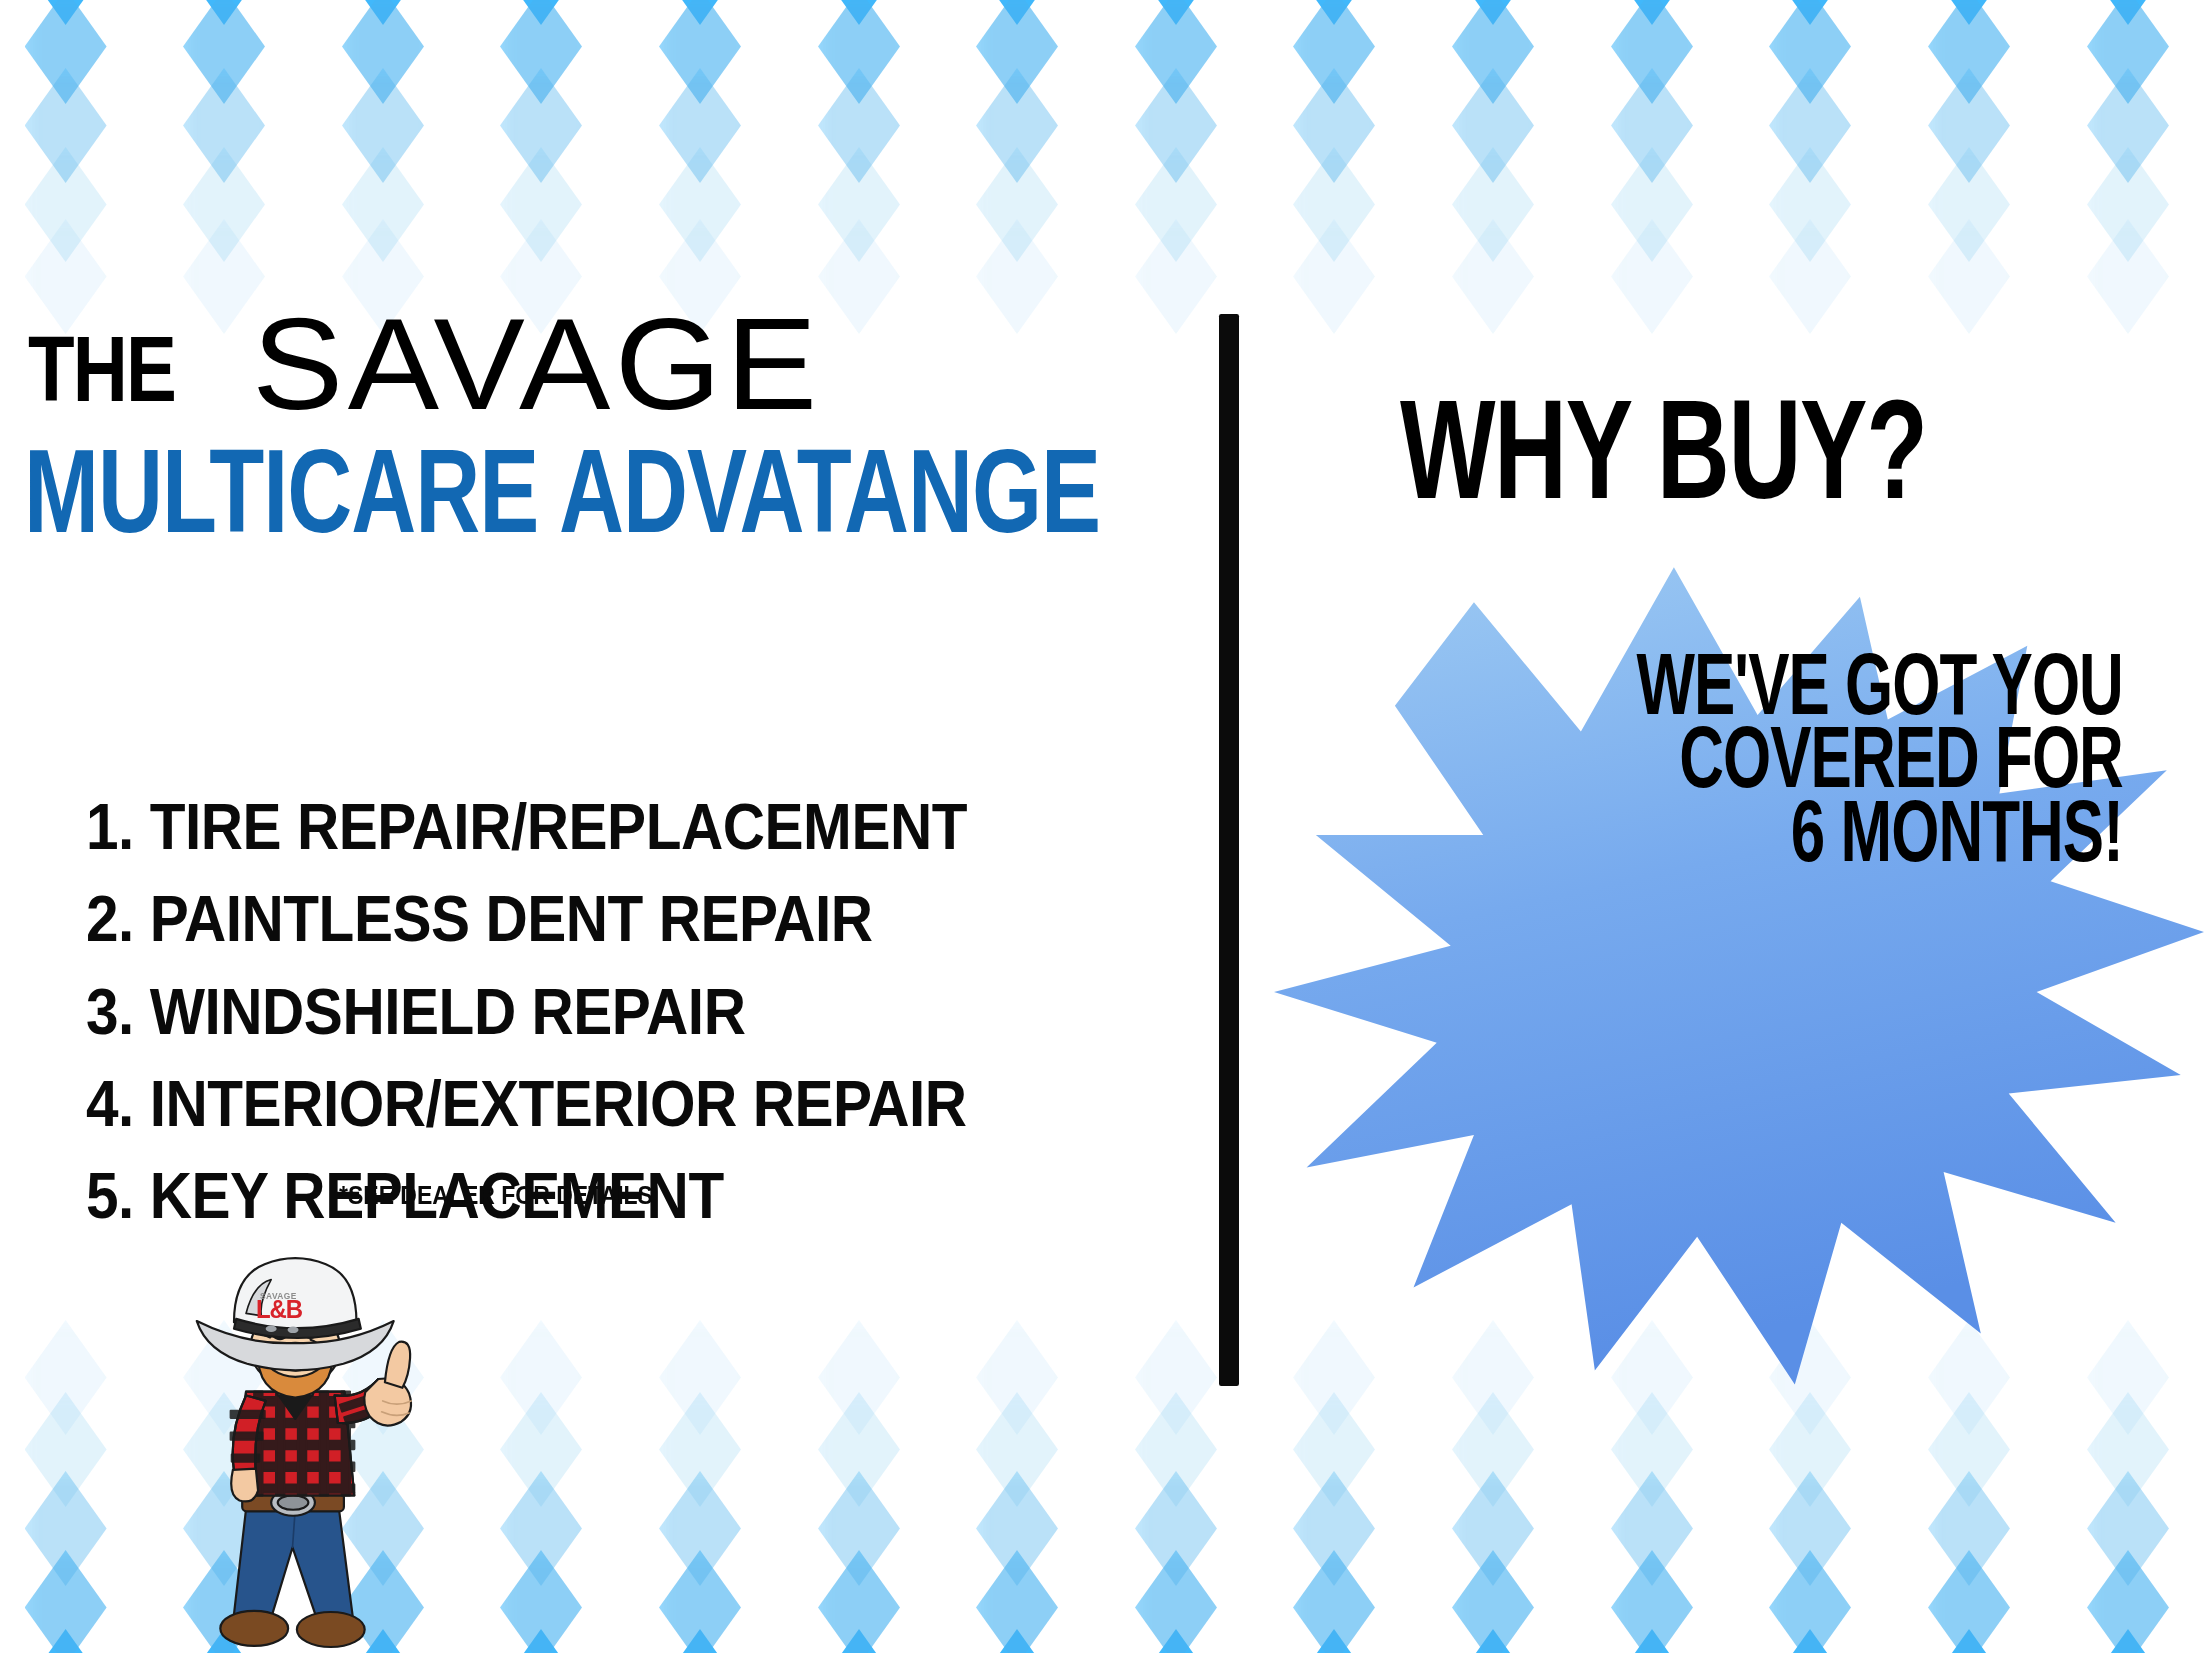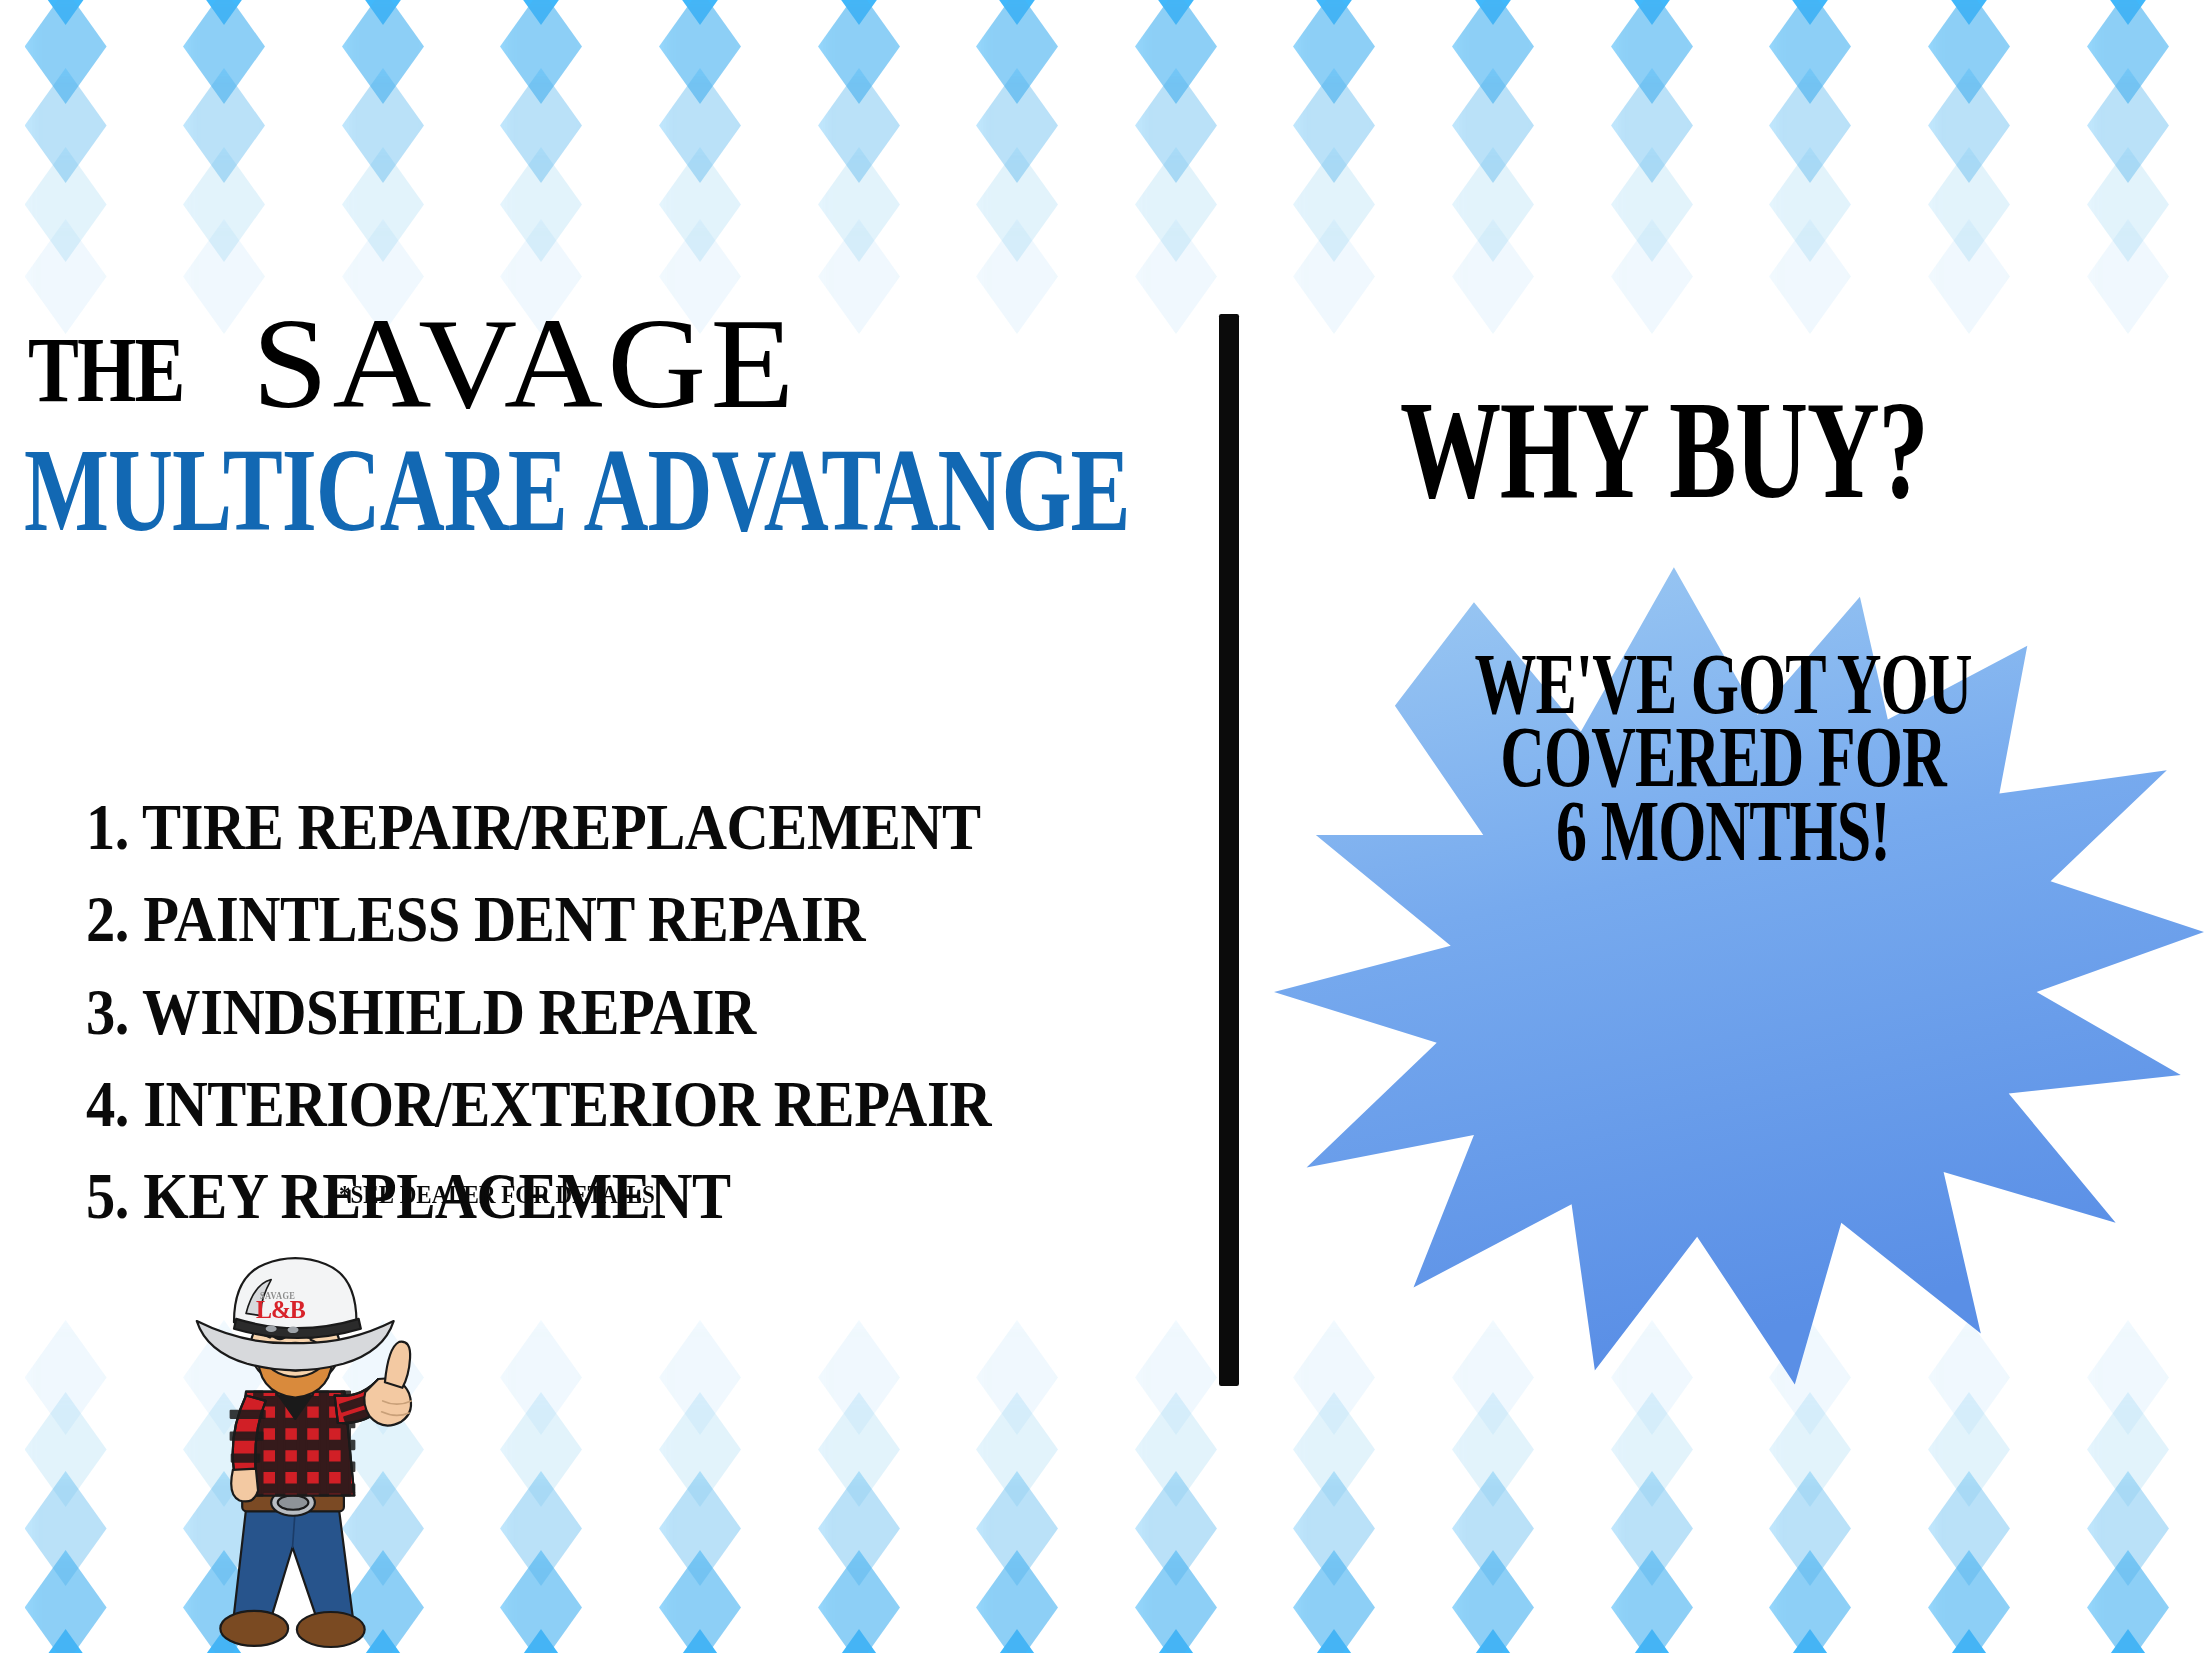--- a/index.html
+++ b/index.html
@@ -6,21 +6,21 @@
     margin: 0;
     padding: 0;
     background: #ffffff;
   }
   #poster {
     position: relative;
     width: 2205px;
     height: 1654px;
     background: #ffffff;
     overflow: hidden;
-    font-family: Liberation Serif, serif;
+    font-family: Liberation Sans, sans-serif;
   }
 
   
   .diamond-band {
     position: absolute;
     left: 0;
     width: 2205px;
     pointer-events: none;
   }
   #band-top    { top: -33px;  height: 339px; }
@@ -171,21 +171,21 @@
     width: 930px;
     height: 831px;
   }
   #burst-wrap svg { width: 100%; height: 100%; display: block; }
 
   #burst-text {
     position: absolute;
     left: 0;
     top: 339px;
     width: 930px;
-    text-align: center;
+    text-align: right;
     pointer-events: none;
   }
   #burst-text .bl {
     font-size: 72px;
     font-weight: 700;
     color: #000;
     letter-spacing: -1.1px;
     line-height: 1.02;
     transform: scaleX(0.86) scaleY(1.20);
     display: block;

